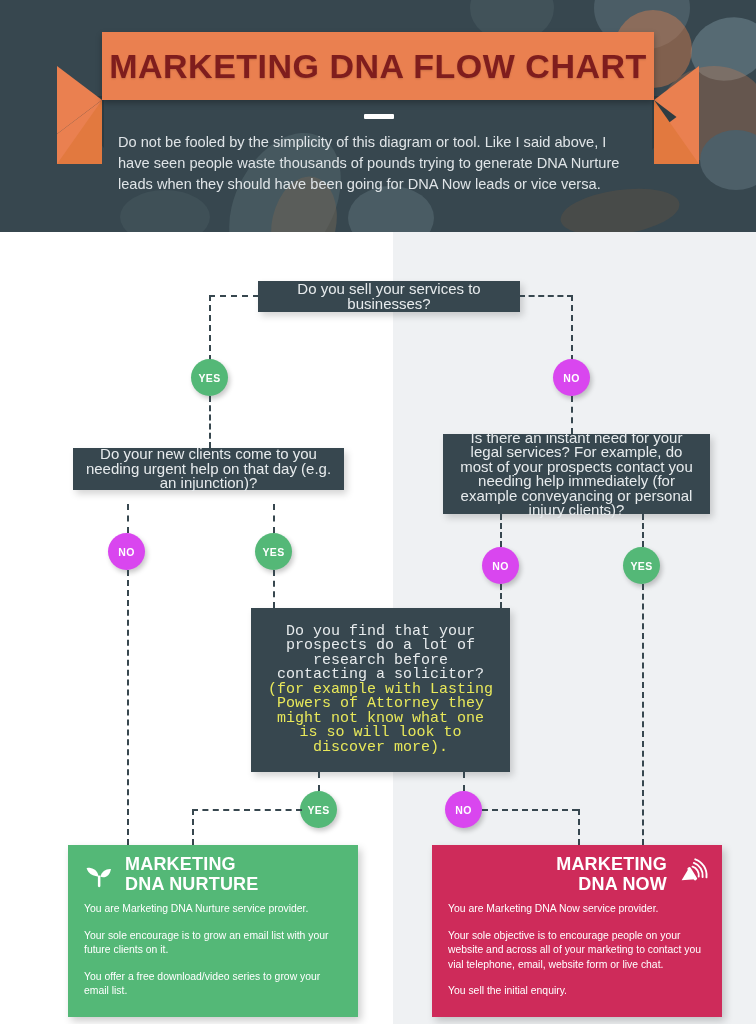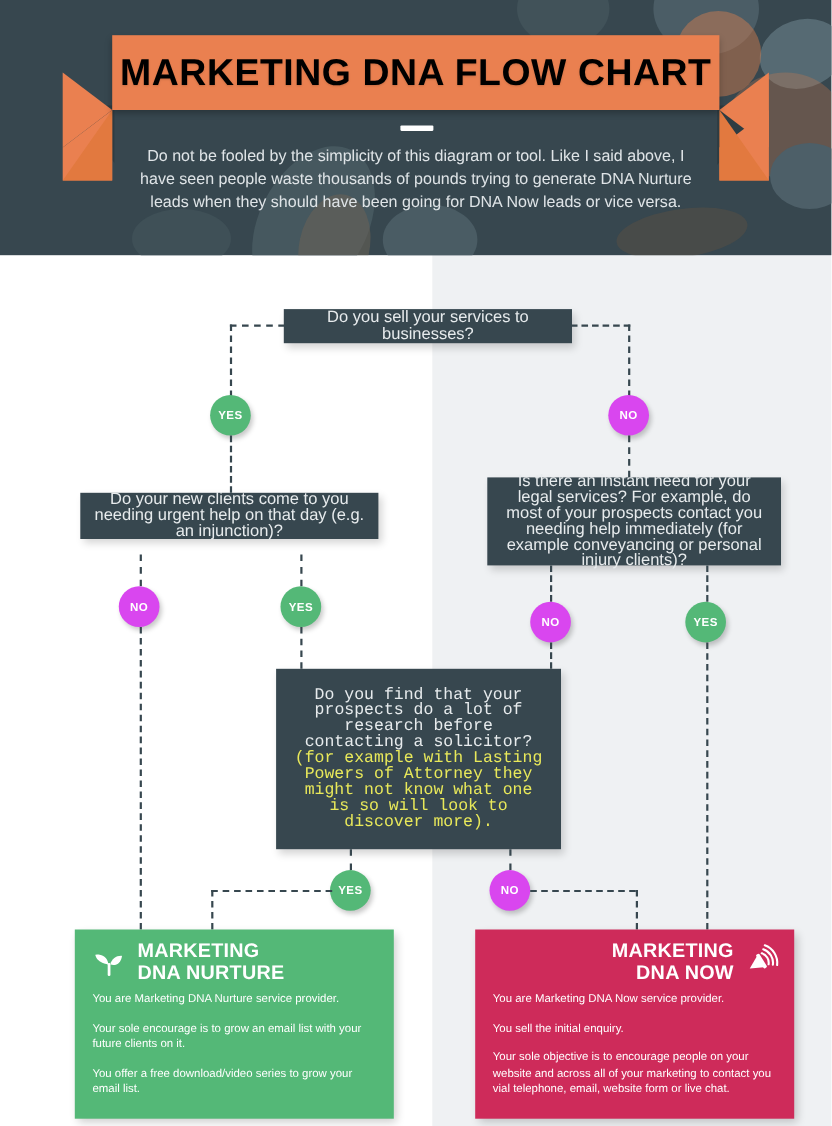--- a/index.html
+++ b/index.html
@@ -26,35 +26,35 @@
 
   .ribbon-wrap{ position:absolute; left:0; top:0; width:756px; height:232px; }
 
   .banner{
     position:absolute; left:102px; top:32px; width:552px; height:68px;
     background:#ea8050;
     box-shadow:0 3px 6px rgba(0,0,0,.28);
     display:flex; align-items:center; justify-content:center;
   }
   .banner-title{
-    color:#000000;
+    color:#7f1d1d;
     font-family:"Liberation Sans", sans-serif;
     font-weight:bold;
     font-size:34px;
     letter-spacing:.5px;
     white-space:nowrap;
     text-shadow:0 1px 2px rgba(0,0,0,.15);
   }
   .divider-dash{
     position:absolute; left:364px; top:114px; width:30px; height:5px;
     background:#ffffff; border-radius:1px;
   }
   .header-sub{
     position:absolute; left:118px; top:132px; width:520px;
-    text-align:center; color:#dfe4e7;
+    text-align:left; color:#dfe4e7;
     font-size:14.6px; line-height:21px;
   }
 
   
   .qbox{
     position:absolute;
     background:#37474f;
     color:#e7ebed;
     box-shadow:3px 4px 7px rgba(0,0,0,.17);
     display:flex; align-items:center; justify-content:center;
@@ -251,18 +251,18 @@
           <path d="M4.5 15.5l12-6.2v12.4l-12-6.2z" fill="#ffffff"></path>
           <rect x="15.4" y="8.2" width="3.4" height="14.6" rx="1.2" fill="#ffffff"></rect>
           <path d="M21 9.6a9 9 0 010 11.8" stroke="#ffffff" stroke-width="1.9" fill="none" stroke-linecap="round"></path>
           <path d="M24.1 7.2a13 13 0 010 16.6" stroke="#ffffff" stroke-width="1.9" fill="none" stroke-linecap="round"></path>
           <path d="M27.2 4.9a17 17 0 010 21.2" stroke="#ffffff" stroke-width="1.9" fill="none" stroke-linecap="round"></path>
         </g>
       </svg>
     </div>
     <div class="card-body">
       <p>You are Marketing DNA Now service provider.</p>
+      <p>Your sole objective is to encourage people on your website and across all of your marketing to contact you vial telephone, email, website form or live chat.</p>
       <p>You sell the initial enquiry.</p>
-      <p>Your sole objective is to encourage people on your website and across all of your marketing to contact you vial telephone, email, website form or live chat.</p>
     </div>
   </div>
 
 </div>
 
 </body></html>

